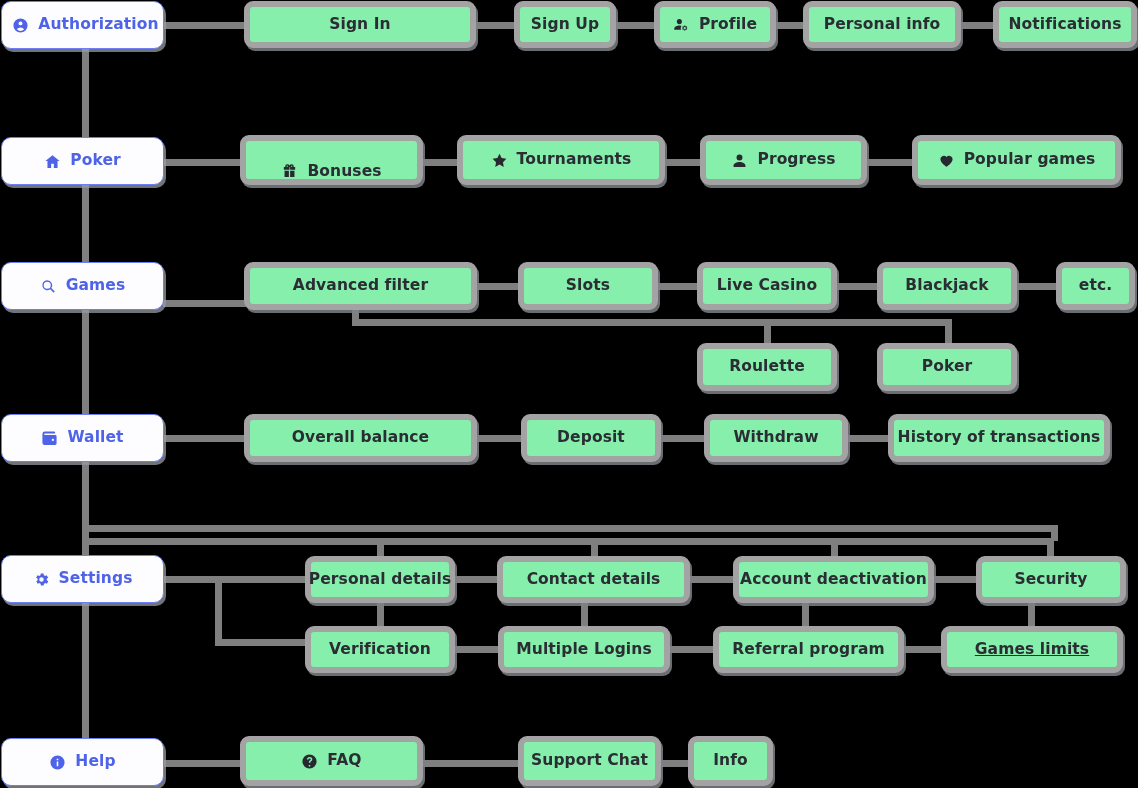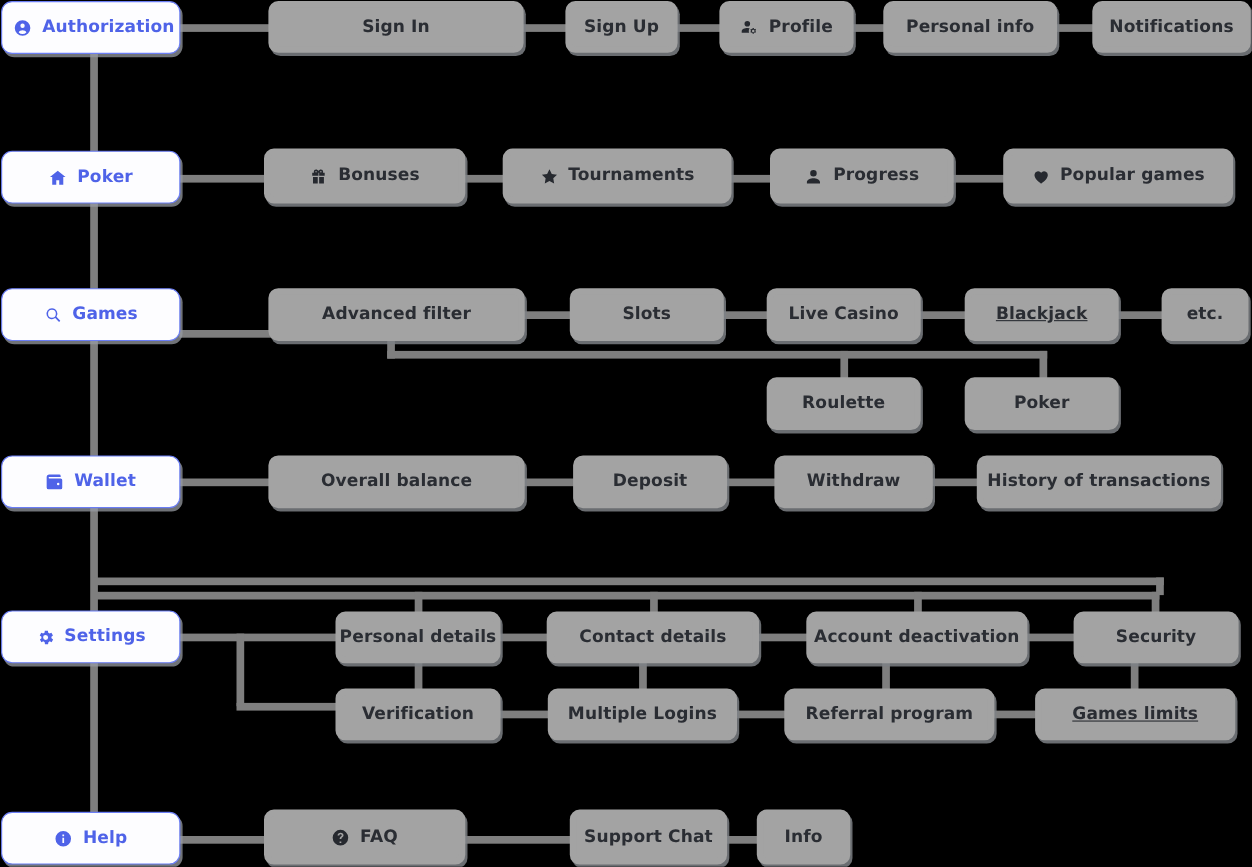--- a/index.html
+++ b/index.html
@@ -28,21 +28,21 @@
   .line.v { width: 7px; }
 
   
   .node {
     position: absolute;
     z-index: 5;
     display: flex;
     align-items: center;
     justify-content: center;
     gap: 9px;
-    background: #a3a3a3;
+    background: #86efac;
     border: 6px solid #a3a3a3;
     border-radius: 9px;
     box-shadow: 2px 3px 0 0 rgba(125,128,133,0.85);
     color: #2a2d33;
     font-size: 15.5px;
     font-weight: bold;
     letter-spacing: 0.1px;
     white-space: nowrap;
     padding: 0 10px;
   }
@@ -163,21 +163,21 @@
 
   <div class="node root" style="left:1px; top:137px; width:163px; height:48px;">
     <span class="ico">
       <svg viewBox="0 0 24 24">
           <path d="M12 3 2 11.2h2.9V21h5.2v-5.7h3.8V21h5.2v-9.8H22L12 3z"></path>
         </svg>
     </span>
     <span class="lbl">Poker</span>
   </div>
 
-  <div class="node" style="left:240px; top:135px; width:183px; height:50px;">
+  <div class="node" style="left:240px; top:135px; width:183px; height:50px;align-items:flex-end;">
     <span class="ico">
       <svg viewBox="0 0 24 24">
           <path d="M20 7h-2.2a3 3 0 0 0 .2-1.1A2.9 2.9 0 0 0 15.1 3c-1.3 0-2.4.7-3.1 1.8C11.3 3.7 10.2 3 8.9 3A2.9 2.9 0 0 0 6 5.9c0 .4.1.8.2 1.1H4v4h8V7h.9v4H20V7zM8.9 5c.5 0 .9.4.9.9s-.4.9-.9.9-.9-.4-.9-.9.4-.9.9-.9zm6.2 0c.5 0 .9.4.9.9s-.4.9-.9.9-.9-.4-.9-.9.4-.9.9-.9zM5 12.5V21h6.1v-8.5H5zm7.9 0V21H19v-8.5h-6.1z"></path>
         </svg>
     </span>
     <span class="lbl">Bonuses</span>
   </div>
   <div class="node" style="left:457px; top:135px; width:208px; height:50px;">
     <span class="ico">
       <svg viewBox="0 0 24 24">
@@ -214,21 +214,21 @@
 
   <div class="node" style="left:244px; top:262px; width:233px; height:48px;">
     <span class="lbl">Advanced filter</span>
   </div>
   <div class="node" style="left:518px; top:262px; width:140px; height:48px;">
     <span class="lbl">Slots</span>
   </div>
   <div class="node" style="left:697px; top:262px; width:140px; height:48px;">
     <span class="lbl">Live Casino</span>
   </div>
-  <div class="node" style="left:877px; top:262px; width:140px; height:48px;text-decoration:underline;">
+  <div class="node" style="left:877px; top:262px; width:140px; height:48px;">
     <span class="lbl">Blackjack</span>
   </div>
   <div class="node" style="left:1056px; top:262px; width:79px; height:48px;">
     <span class="lbl">etc.</span>
   </div>
 
   <div class="node" style="left:697px; top:343px; width:140px; height:48px;">
     <span class="lbl">Roulette</span>
   </div>
   <div class="node" style="left:877px; top:343px; width:140px; height:48px;">

